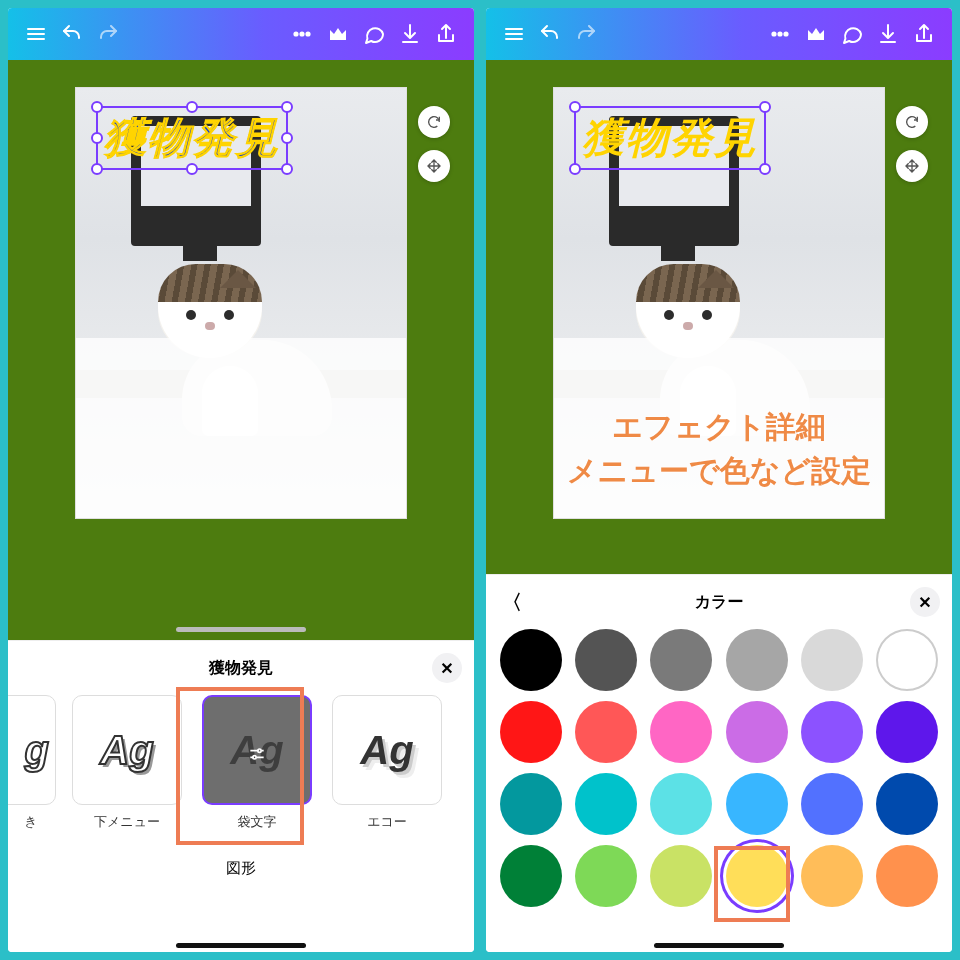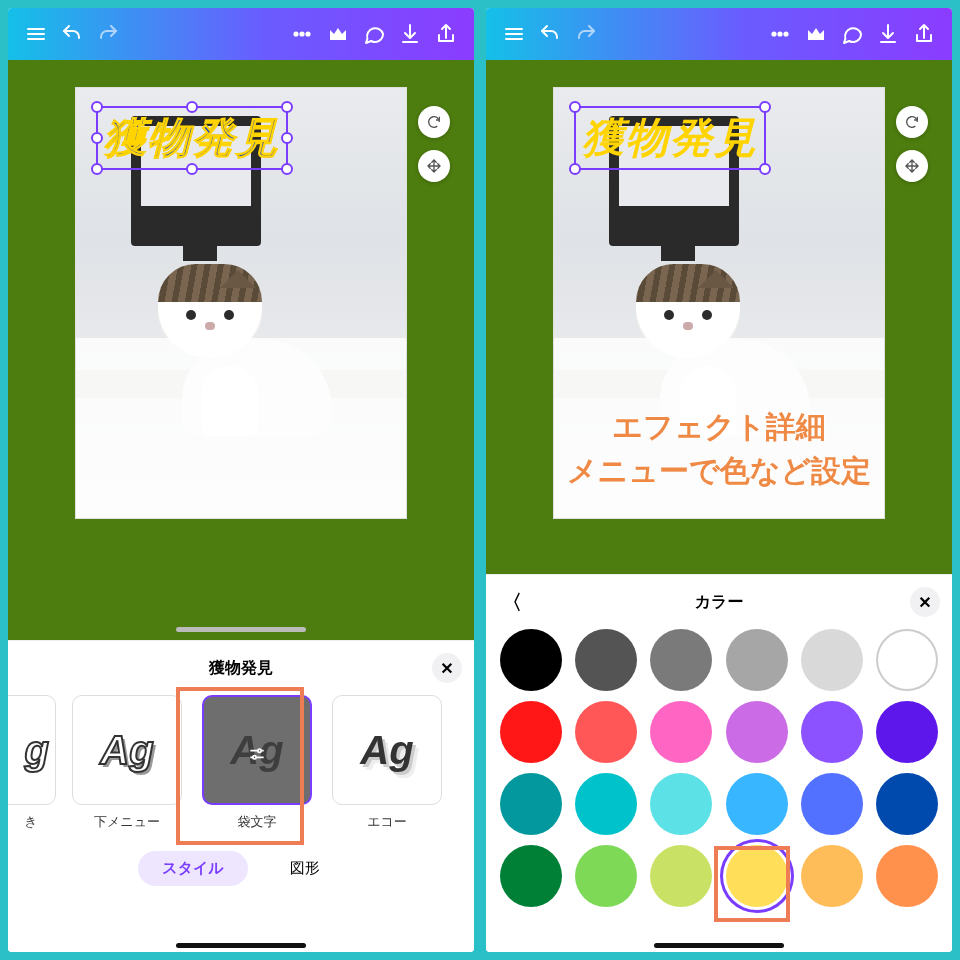--- a/index.html
+++ b/index.html
@@ -186,21 +186,20 @@
               </svg></span></div>
         <div class="lbl">袋文字</div>
       </div>
       <div class="fx">
         <div class="thumb" style="text-shadow:3px 3px 0 #ccc,6px 6px 0 #eee">Ag</div>
         <div class="lbl">エコー</div>
       </div>
     </div>
     <div class="hl-box" style="left:168px;top:46px;width:128px;height:158px"></div>
     <div class="tabs">
-      <div class="tab active">スタイル</div>
       <div class="tab">図形</div>
     </div>
     <div class="homebar"></div>
   </div>
 </div>
 
 <div class="phone">
   <div class="topbar">
     <div class="ticon">
         <svg viewBox="0 0 24 24">

